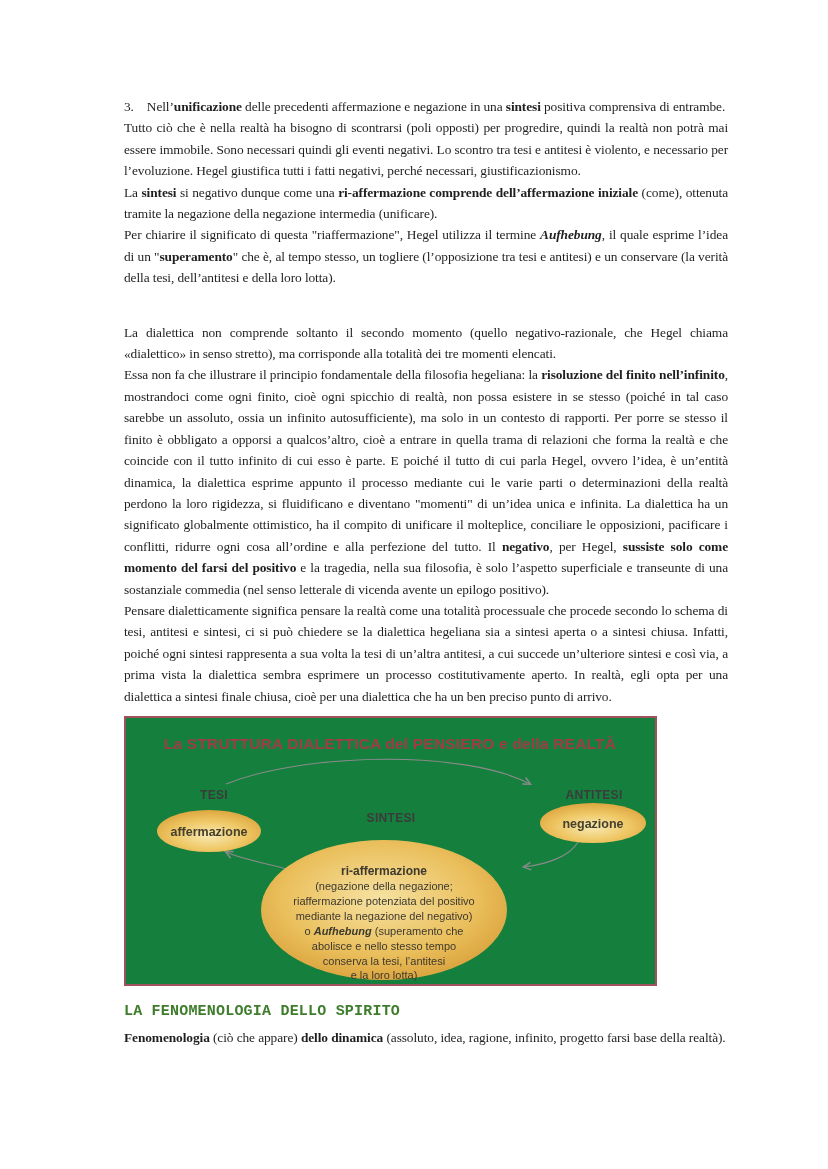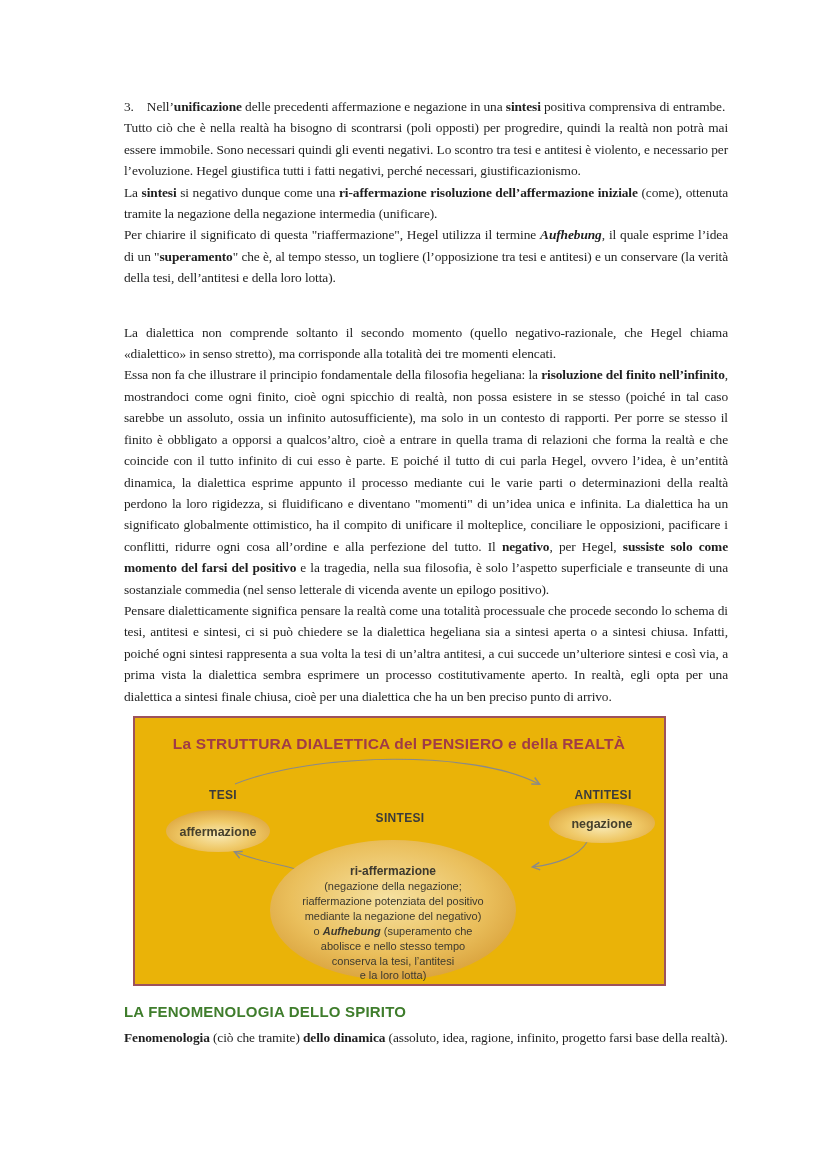--- a/index.html
+++ b/index.html
@@ -21,45 +21,45 @@
     margin:0;font-size:13.4px;line-height:21.4px;text-align:justify;
     letter-spacing:-0.1px;
   }
   p.gap-top{margin-top:33px;}
   .b{font-weight:bold;}
   .u{text-underline-offset:2px;}
   .i{font-style:italic;}
   .diagram-box{
     margin-top:9px;width:529px;height:266px;
     border:2px solid var(--diagram-border);
-    background:#eab308;box-sizing:content-box;margin-left:9px;
+    background:#15803d;box-sizing:content-box;
   }
   svg text{font-family:"Liberation Sans","DejaVu Sans",sans-serif;}
   .dg-title{font-size:15.5px;font-weight:bold;fill:var(--diagram-title);letter-spacing:0.2px;}
   .dg-label{font-size:12px;font-weight:bold;fill:var(--diagram-label);letter-spacing:0.3px;}
   .dg-ellipse-label{font-size:12.5px;font-weight:bold;fill:#46402c;}
   .dg-body{font-size:11px;fill:#3d392e;}
   .dg-body-bold{font-size:12px;font-weight:bold;fill:#3d392e;}
   .section-heading{
     margin:17px 0 0 0;font-size:15px;font-weight:bold;
     color:var(--section-heading);letter-spacing:0.2px;
-    font-family:Liberation Sans, sans-serif;
+    font-family:Liberation Mono, monospace;
   }
   #final-line p.para{margin-top:7px;}
 </style>
 </head>
 <body>
 
 <div class="page">
   <div class="content">
 
     <div id="paragraphs">
         <p class="para"><span>3.&nbsp;&nbsp;&nbsp;&nbsp;Nell’</span><span class="b">unificazione</span><span> delle precedenti affermazione e negazione in una </span><span class="b">sintesi</span><span> positiva comprensiva di entrambe.</span></p>
         <p class="para"><span>Tutto ciò che è nella realtà ha bisogno di </span><span class="u">scontrarsi</span><span> (poli opposti) </span><span class="u">per progredire</span><span>, quindi la realtà non potrà mai essere immobile. Sono necessari quindi gli </span><span class="u">eventi negativi</span><span>. Lo scontro tra tesi e antitesi è violento, e </span><span class="u">necessario per l’evoluzione</span><span>. Hegel giustifica tutti i fatti negativi, perché necessari, </span><span class="u">giustificazionismo</span><span>.</span></p>
-        <p class="para"><span>La </span><span class="b">sintesi</span><span> si negativo dunque come una </span><span class="b">ri-affermazione risoluzione dell’affermazione iniziale</span><span> (come), </span><span class="u">ottenuta tramite la negazione della negazione intermedia</span><span> (unificare).</span></p>
+        <p class="para"><span>La </span><span class="b">sintesi</span><span> si negativo dunque come una </span><span class="b">ri-affermazione comprende dell’affermazione iniziale</span><span> (come), </span><span class="u">ottenuta tramite la negazione della negazione intermedia</span><span> (unificare).</span></p>
         <p class="para"><span>Per chiarire il significato di questa "</span><span class="u">riaffermazione</span><span>", Hegel utilizza il termine </span><span class="b i">Aufhebung</span><span>, il quale esprime l’idea di un "</span><span class="b">superamento</span><span>" che è, al tempo stesso, un togliere (l’opposizione tra tesi e antitesi) e un conservare (la verità della tesi, dell’antitesi e della loro lotta).</span></p>
         <p class="para gap-top"><span>La dialettica non comprende soltanto il secondo momento (quello negativo-razionale, che Hegel chiama «dialettico» in senso stretto), ma corrisponde alla totalità dei tre momenti elencati.</span></p>
         <p class="para"><span>Essa non fa che illustrare il principio fondamentale della filosofia hegeliana: la </span><span class="b">risoluzione del finito nell’infinito</span><span>, </span><span class="u">mostrandoci come ogni finito, cioè ogni spicchio di realtà, non possa esistere in se stesso</span><span> (poiché in tal caso sarebbe un assoluto, ossia un infinito autosufficiente), </span><span class="u">ma solo in un contesto di rapporti</span><span>. </span><span class="u">Per porre se stesso il finito è obbligato a opporsi a qualcos’altro</span><span>, </span><span class="u">cioè a entrare in quella trama di relazioni che forma la realtà e che coincide con il tutto infinito di cui esso è parte</span><span>. E poiché il tutto di cui parla Hegel, ovvero l’idea, è un’entità dinamica, la dialettica esprime appunto il processo mediante cui le varie parti o determinazioni della realtà perdono la loro rigidezza, si fluidificano e diventano </span><span class="u">"momenti" di un’idea unica e infinita</span><span>. La dialettica ha un significato globalmente ottimistico, ha il compito di unificare il molteplice, conciliare le opposizioni, pacificare i conflitti, ridurre ogni cosa all’ordine e alla perfezione del tutto. Il </span><span class="b">negativo</span><span>, per Hegel, </span><span class="b">sussiste solo come momento del farsi del positivo</span><span> e la tragedia, nella sua filosofia, è solo l’aspetto superficiale e transeunte di una sostanziale commedia (nel senso letterale di vicenda avente un epilogo positivo).</span></p>
         <p class="para"><span>Pensare dialetticamente significa pensare la realtà come una totalità processuale che procede secondo lo schema di tesi, antitesi e sintesi, ci si può chiedere se la dialettica hegeliana sia a sintesi aperta o a sintesi chiusa. Infatti, poiché ogni sintesi rappresenta a sua volta la tesi di un’altra antitesi, a cui succede un’ulteriore sintesi e così via, a prima vista la dialettica sembra esprimere un processo costitutivamente aperto. In realtà, egli opta per una dialettica a sintesi finale chiusa, cioè per una dialettica che ha un ben preciso punto di arrivo.</span></p>
       </div>
 
     <div class="diagram-box">
       <svg width="529" height="266" viewBox="0 0 529 266">
         <defs>
           <radialGradient id="goldSmall" cx="50%" cy="60%" r="75%">
@@ -101,17 +101,17 @@
         <text class="dg-body" x="258" y="217" text-anchor="middle"><tspan>o </tspan><tspan style="font-weight:bold;font-style:italic">Aufhebung</tspan><tspan> (superamento che</tspan></text>
         <text class="dg-body" x="258" y="232" text-anchor="middle">abolisce e nello stesso tempo</text>
         <text class="dg-body" x="258" y="247" text-anchor="middle">conserva la tesi, l’antitesi</text>
         <text class="dg-body" x="258" y="261" text-anchor="middle">e la loro lotta)</text>
       </svg>
     </div>
 
     <h2 class="section-heading">LA FENOMENOLOGIA DELLO SPIRITO</h2>
 
     <div id="final-line">
-        <p class="para"><span class="b">Fenomenologia</span><span> (</span><span class="u">ciò che tramite)</span><span> </span><span class="b">dello dinamica</span><span> (assoluto, idea, ragione, infinito, progetto farsi base della realtà).</span></p>
+        <p class="para"><span class="b">Fenomenologia</span><span> (</span><span class="u">ciò che appare)</span><span> </span><span class="b">dello dinamica</span><span> (assoluto, idea, ragione, infinito, progetto farsi base della realtà).</span></p>
       </div>
 
   </div>
 </div>
 
 </body></html>

